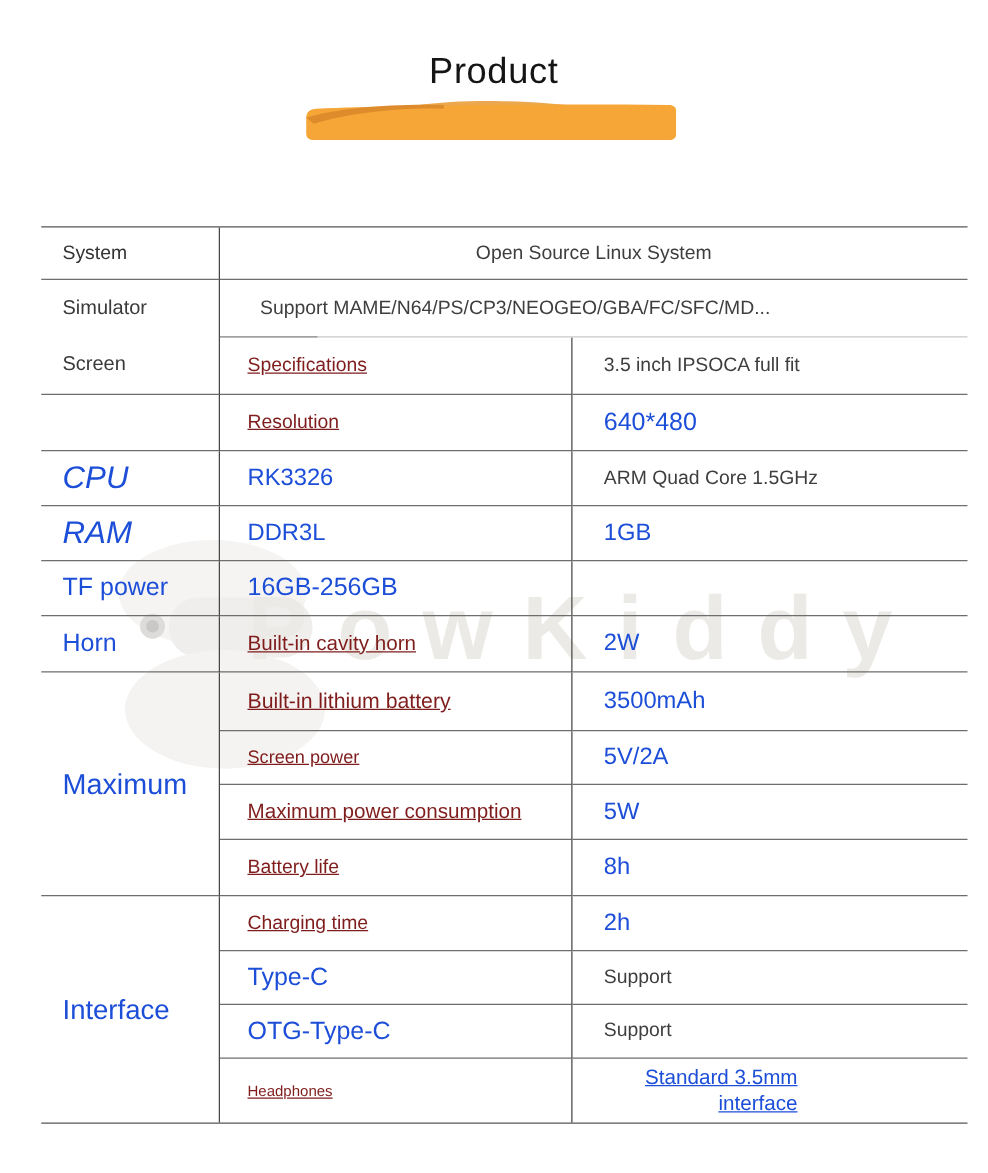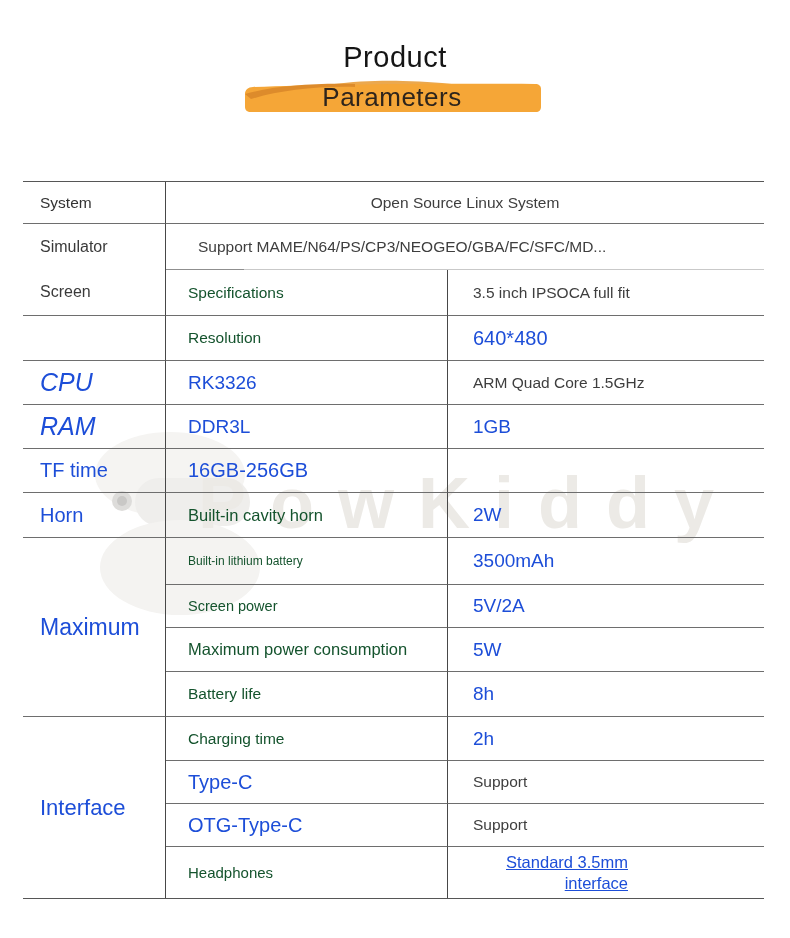--- a/index.html
+++ b/index.html
@@ -18,53 +18,53 @@
   .mascot div{position:absolute;}
   .m1{left:95px;top:432px;width:150px;height:85px;border-radius:50%;background:#f5f4f2;}
   .m2{left:135px;top:478px;width:115px;height:48px;border-radius:24px;background:#efeeec;}
   .m3{left:112px;top:491px;width:20px;height:20px;border-radius:50%;background:#dddcda;}
   .m3i{left:117px;top:496px;width:10px;height:10px;border-radius:50%;background:#c9c8c6;}
   .m4{left:100px;top:520px;width:160px;height:95px;border-radius:50%;background:#f4f3f1;}
   .wm-text{position:absolute;left:198px;top:462px;font-size:72px;font-weight:bold;
            letter-spacing:24px;color:#eceae6;white-space:nowrap;}
 
   
-  .grid{position:absolute;left:23px;top:181px;width:741px;display:grid;
+  .grid{position:absolute;left:33px;top:181px;width:741px;display:grid;
         grid-template-columns:143px 282px 316px;
         grid-template-rows:42px 46px 46px 45px 44px 44px 44px 45px 47px 43px 44px 45px 44px 43px 43px 51px;
         border-top:1.5px solid #565656;border-bottom:1.5px solid #565656;}
   .cell{display:flex;align-items:center;color:#3e3e3e;box-sizing:border-box;
         font-size:15.5px;background:transparent;}
   .c1{padding-left:17px;color:#333333;}
   .c2{padding-left:22px;}
   .c3{padding-left:25px;}
   .center{justify-content:center;padding:0;}
   .bb{border-bottom:1px solid #6e6e6e;}
   .bbf{border-bottom:1px solid #c9c9c9;}
   .br1{border-right:1.5px solid #474747;}
   .br2{border-right:1.5px solid #474747;}
   .rel{position:relative;}
   .seg{position:absolute;left:0;bottom:-1px;width:78px;height:1.5px;background:#8f8f8f;}
   .pair{flex-direction:column;align-items:stretch;padding:0;}
   .pair-item{flex:1;display:flex;align-items:center;padding-left:17px;font-size:16px;color:#3a3a3a;}
   .padL32{padding-left:32px;}
   .wrapbox{max-width:155px;line-height:1.25;text-decoration:underline;}
 
-  .fs13{font-size:15px;}
+  .fs13{font-size:12px;}
   .fs14{font-size:14.5px;}
   .fs15{font-size:15.5px;}
   .fs16{font-size:16.5px;text-align:right;}
-  .fs17{font-size:12px;}
+  .fs17{font-size:17px;}
   .fs19{font-size:19px;}
   .fs20{font-size:20px;}
   .fs22{font-size:22px;}
   .fs23{font-size:23px;}
   .fs25{font-size:25px;font-style:italic;}
   .dark{color:#1d4ed8;}
-  .mid{color:#14532d;}
+  .mid{color:#7f1d1d;text-decoration:underline;}
 </style>
 </head>
 <body>
 
 <div class="page">
 
   <div class="mascot">
     <div class="m1"></div>
     <div class="m2"></div>
     <div class="m3"></div>
@@ -73,21 +73,20 @@
   </div>
   <div class="wm-text">PowKiddy</div>
 
   <div class="title1">Product</div>
   <div class="banner">
     <svg width="298" height="38" viewBox="0 0 298 38">
       <path d="M40,22 C70,7 120,4 160,5 C205,6 240,11 262,19 L262,26 L40,26 Z" fill="#EBA84E"></path>
       <path d="M10,11 C80,8 200,7 292,8 C296,8 298,10 298,13 L298,31 C298,34 296,36 293,36 L8,36 C4,36 2,34 2,31 L2,18 C2,14 5,11 10,11 Z" fill="#F5A637"></path>
       <path d="M2,18 C30,10 70,7 112,8 L112,11 C72,10 35,15 8,23 Z" fill="#DD8B2B"></path>
     </svg>
-    <div class="title2">Parameters</div>
   </div>
 
   <div class="grid">
 
     <div class="cell c1 br1 bb" style="grid-area:1/1/2/2">System</div>
     <div class="cell c1 br1 bb pair" style="grid-area:2/1/4/2">
       <div class="pair-item">Simulator</div>
       <div class="pair-item">Screen</div>
     </div>
 
@@ -106,21 +105,21 @@
     <div class="cell c3 bb fs20 dark" style="grid-area:4/3/5/4">640*480</div>
 
     <div class="cell c1 br1 bb fs25 dark" style="grid-area:5/1/6/2">CPU</div>
     <div class="cell c2 br2 bb fs19 dark" style="grid-area:5/2/6/3">RK3326</div>
     <div class="cell c3 bb fs15" style="grid-area:5/3/6/4">ARM Quad Core 1.5GHz</div>
 
     <div class="cell c1 br1 bb fs25 dark" style="grid-area:6/1/7/2">RAM</div>
     <div class="cell c2 br2 bb fs19 dark" style="grid-area:6/2/7/3">DDR3L</div>
     <div class="cell c3 bb fs19 dark" style="grid-area:6/3/7/4">1GB</div>
 
-    <div class="cell c1 br1 bb fs20 dark" style="grid-area:7/1/8/2">TF time</div>
+    <div class="cell c1 br1 bb fs20 dark" style="grid-area:7/1/8/2">TF power</div>
     <div class="cell c2 br2 bb fs20 dark" style="grid-area:7/2/8/3">16GB-256GB</div>
     <div class="cell c3 bb" style="grid-area:7/3/8/4"></div>
 
     <div class="cell c1 br1 bb fs20 dark" style="grid-area:8/1/9/2">Horn</div>
     <div class="cell c2 br2 bb mid fs16" style="grid-area:8/2/9/3">Built-in cavity horn</div>
     <div class="cell c3 bb fs19 dark" style="grid-area:8/3/9/4">2W</div>
 
     <div class="cell c1 br1 bb fs23 dark" style="grid-area:9/1/13/2">Maximum</div>
 
     <div class="cell c2 br2 bb fs17 mid" style="grid-area:9/2/10/3">Built-in lithium battery</div>

